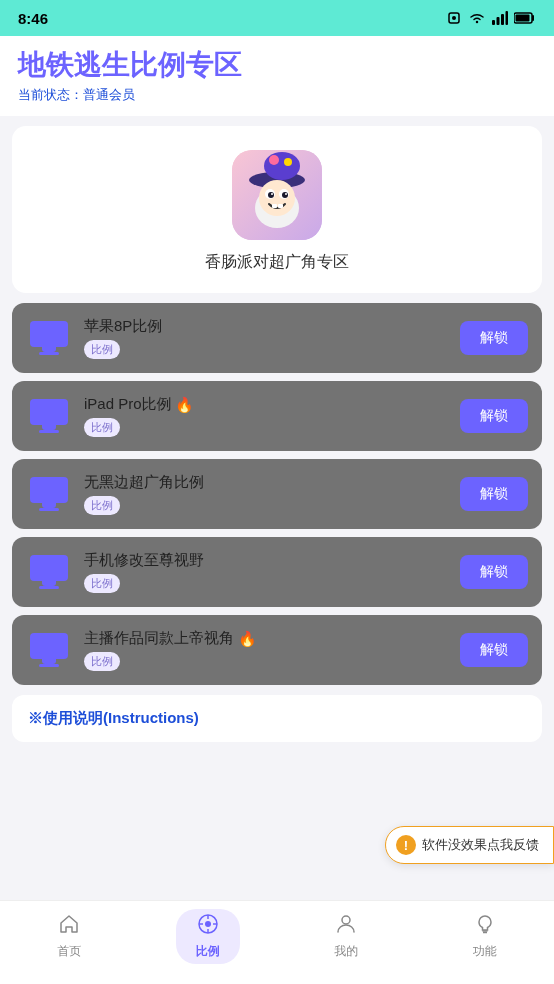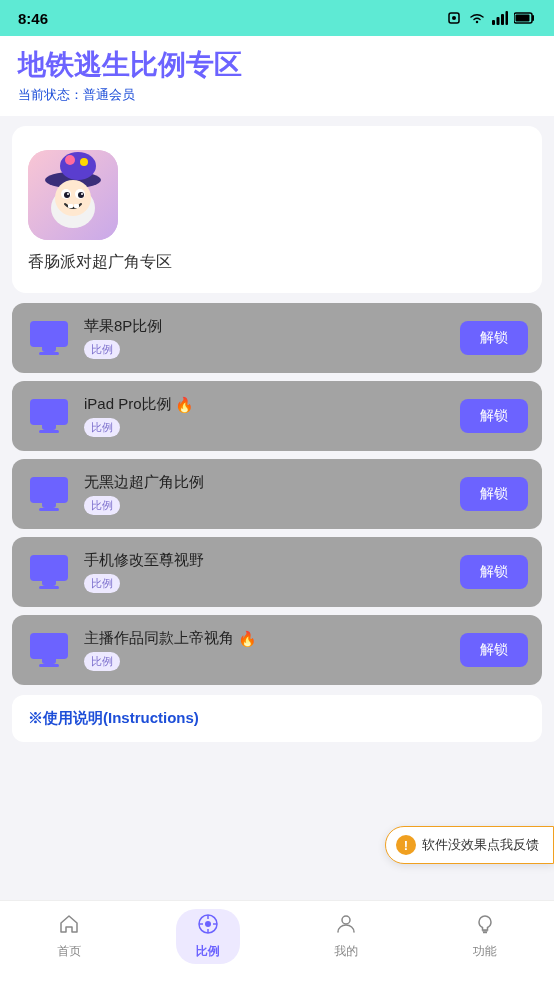--- a/index.html
+++ b/index.html
@@ -50,20 +50,21 @@
     }
 
     
     .hero-card {
       background: #fff;
       margin: 10px 12px;
       border-radius: 14px;
       padding: 24px 16px 20px;
       display: flex;
       flex-direction: column;
+      align-items: center;
     }
     .hero-icon {
       width: 90px;
       height: 90px;
       border-radius: 20px;
       overflow: hidden;
       background: linear-gradient(135deg, #f8c5d0 0%, #c7a8e8 100%);
       display: flex;
       align-items: center;
       justify-content: center;
@@ -77,21 +78,21 @@
     }
 
     
     .list-section {
       margin: 0 12px;
       display: flex;
       flex-direction: column;
       gap: 8px;
     }
     .list-item {
-      background: #a3a3a3;
+      background: #737373;
       border-radius: 12px;
       padding: 14px 14px;
       display: flex;
       align-items: center;
       gap: 12px;
     }
     .item-icon {
       width: 46px;
       height: 38px;
       flex-shrink: 0;

